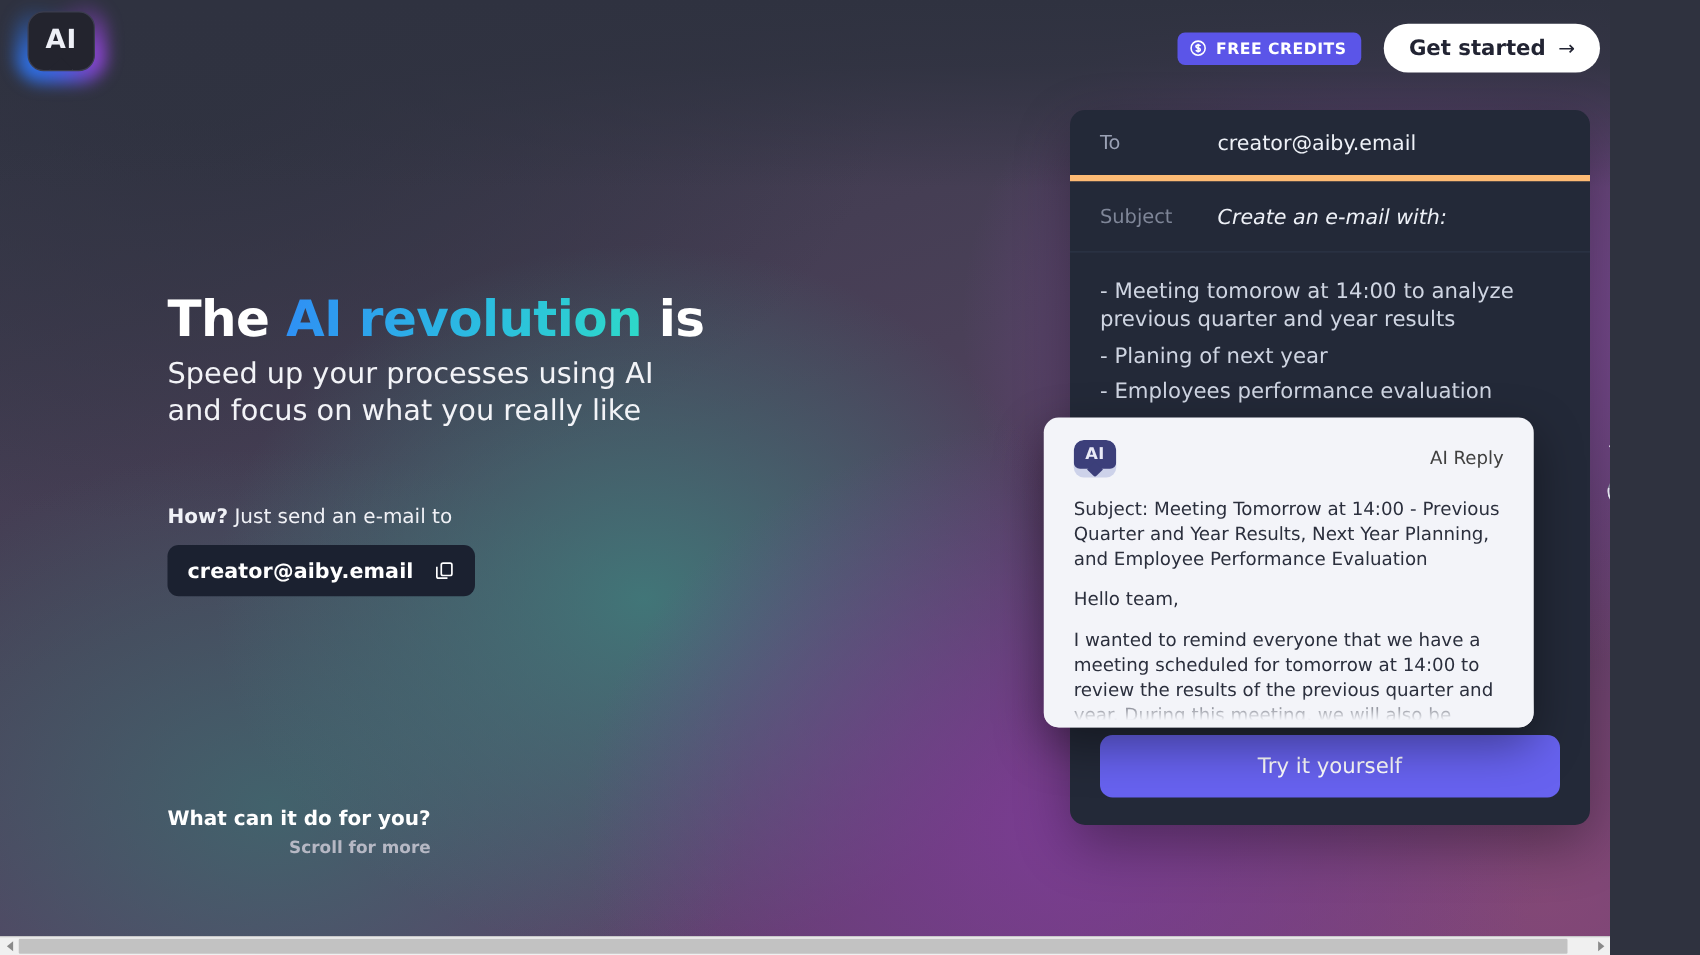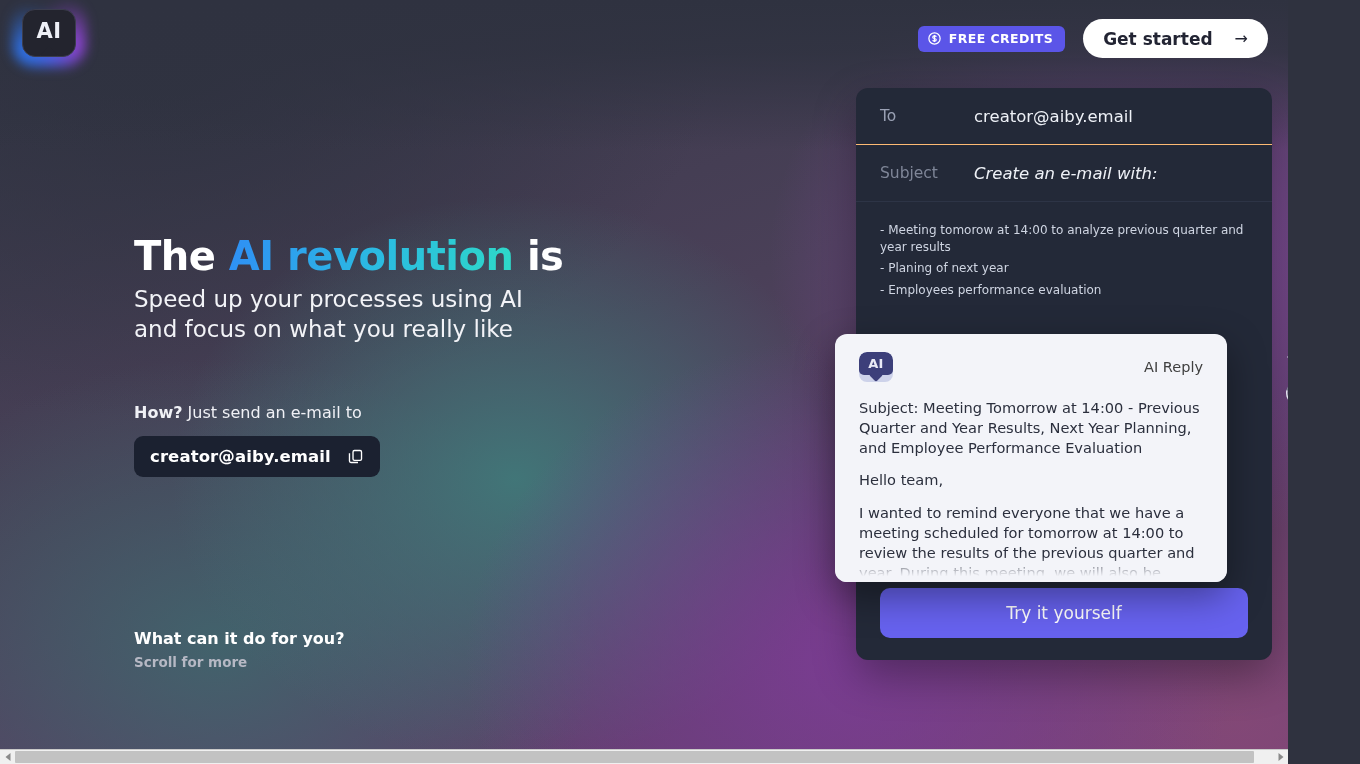--- a/index.html
+++ b/index.html
@@ -93,21 +93,21 @@
     transform: translateX(-50%) rotate(45deg);
     width: 14px; height: 14px;
     background: #23242e;
     border-right: 1px solid #3b3d4d;
     border-bottom: 1px solid #3b3d4d;
     border-radius: 0 0 3px 0;
   }
 
   #header-actions {
     position: absolute;
-    right: 20px; top: 19px;
+    right: 8px; top: 19px;
     display: flex;
     align-items: center;
     gap: 18px;
   }
   .free-credits-btn {
     display: flex;
     align-items: center;
     gap: 7px;
     height: 26px;
     padding: 0 12px 0 9px;
@@ -122,21 +122,21 @@
     font-weight: 700;
     color: #ffffff;
     letter-spacing: 0.4px;
     white-space: nowrap;
   }
   .coin-icon { display: block; width: 15px; height: 15px; }
 
   .get-started-btn {
     display: flex;
     align-items: center;
-    gap: 22px;
+    gap: 10px;
     height: 39px;
     padding: 0 20px;
     border-radius: 20px;
     background: #ffffff;
     border: none;
     cursor: pointer;
     font-family: inherit;
   }
   .get-started-btn .label {
     font-size: 17px;
@@ -216,33 +216,34 @@
     font-size: 16px;
     color: #eef0f5;
     line-height: 1.3;
   }
   #with-line b { font-weight: 700; }
   #with-line i { font-style: italic; }
 
   #scroll-block {
     position: absolute;
     left: 134px;
-    top: 629px;
+    top: 645px;
     z-index: 20;
   }
   #scroll-title {
     font-size: 16px;
     font-weight: 700;
     color: #ffffff;
   }
   #scroll-sub {
     margin-top: 6px;
     font-size: 13.5px;
     font-weight: 700;
     color: #b6b8c4;
+    text-align: right;
   }
 
   
   #carousel {
     position: absolute;
     left: 856px;
     top: 88px;
     width: 504px;
     height: 576px;
     z-index: 15;
@@ -262,41 +263,41 @@
   .mail-card.peek {
     left: 488px;
     opacity: 0.55;
   }
 
   .row-to, .row-subject {
     display: flex;
     align-items: center;
     padding: 0 24px;
   }
-  .row-to { height: 57px; border-bottom: 1px solid #fdba74; }
+  .row-to { height: 57px; border-bottom: 5px solid #fdba74; }
   .row-subject { height: 57px; border-bottom: 1px solid #2d3446; }
 
   .row-label {
     width: 94px;
     flex: 0 0 94px;
     font-size: 15.5px;
     color: #9aa1b4;
     font-weight: 400;
   }
   .row-subject .row-label { color: #7f8698; }
   .row-value {
     font-size: 16.5px;
     color: #eef1f7;
     font-weight: 400;
   }
   .row-value.italic { font-style: italic; }
 
   .mail-body {
     padding: 20px 24px 0 24px;
-    font-size: 12px;
+    font-size: 17px;
     line-height: 1.38;
     color: #cfd5e2;
   }
   .mail-body .bline { margin-bottom: 5px; }
 
   .mail-cta-wrap {
     position: absolute;
     left: 0; right: 0; bottom: 0;
     padding: 20px 24px 22px 24px;
   }

